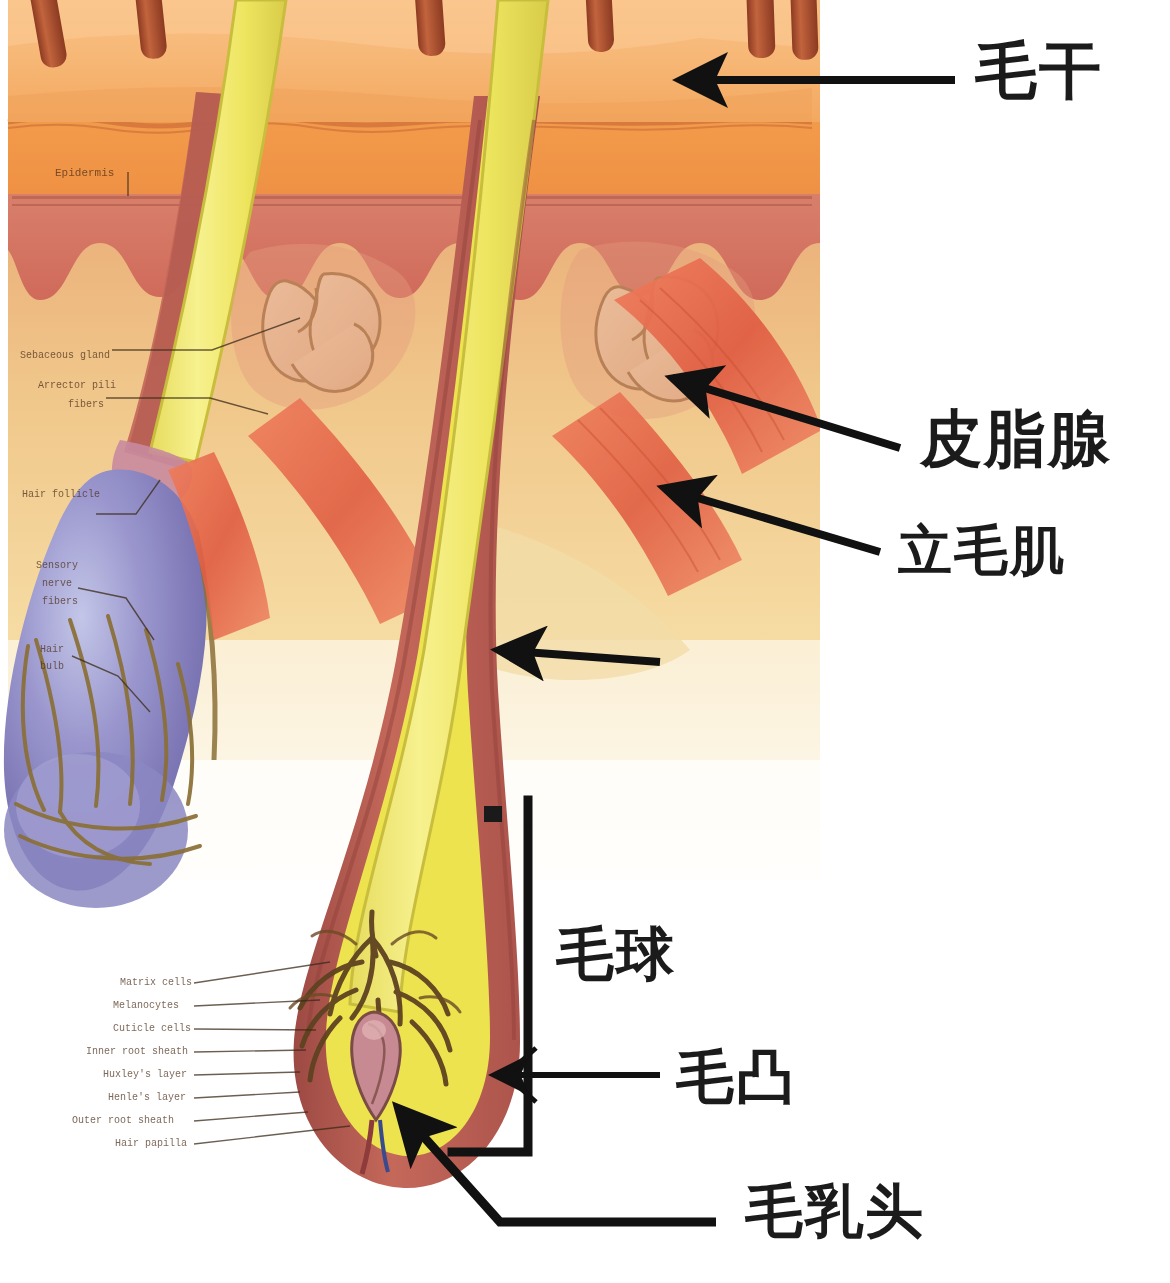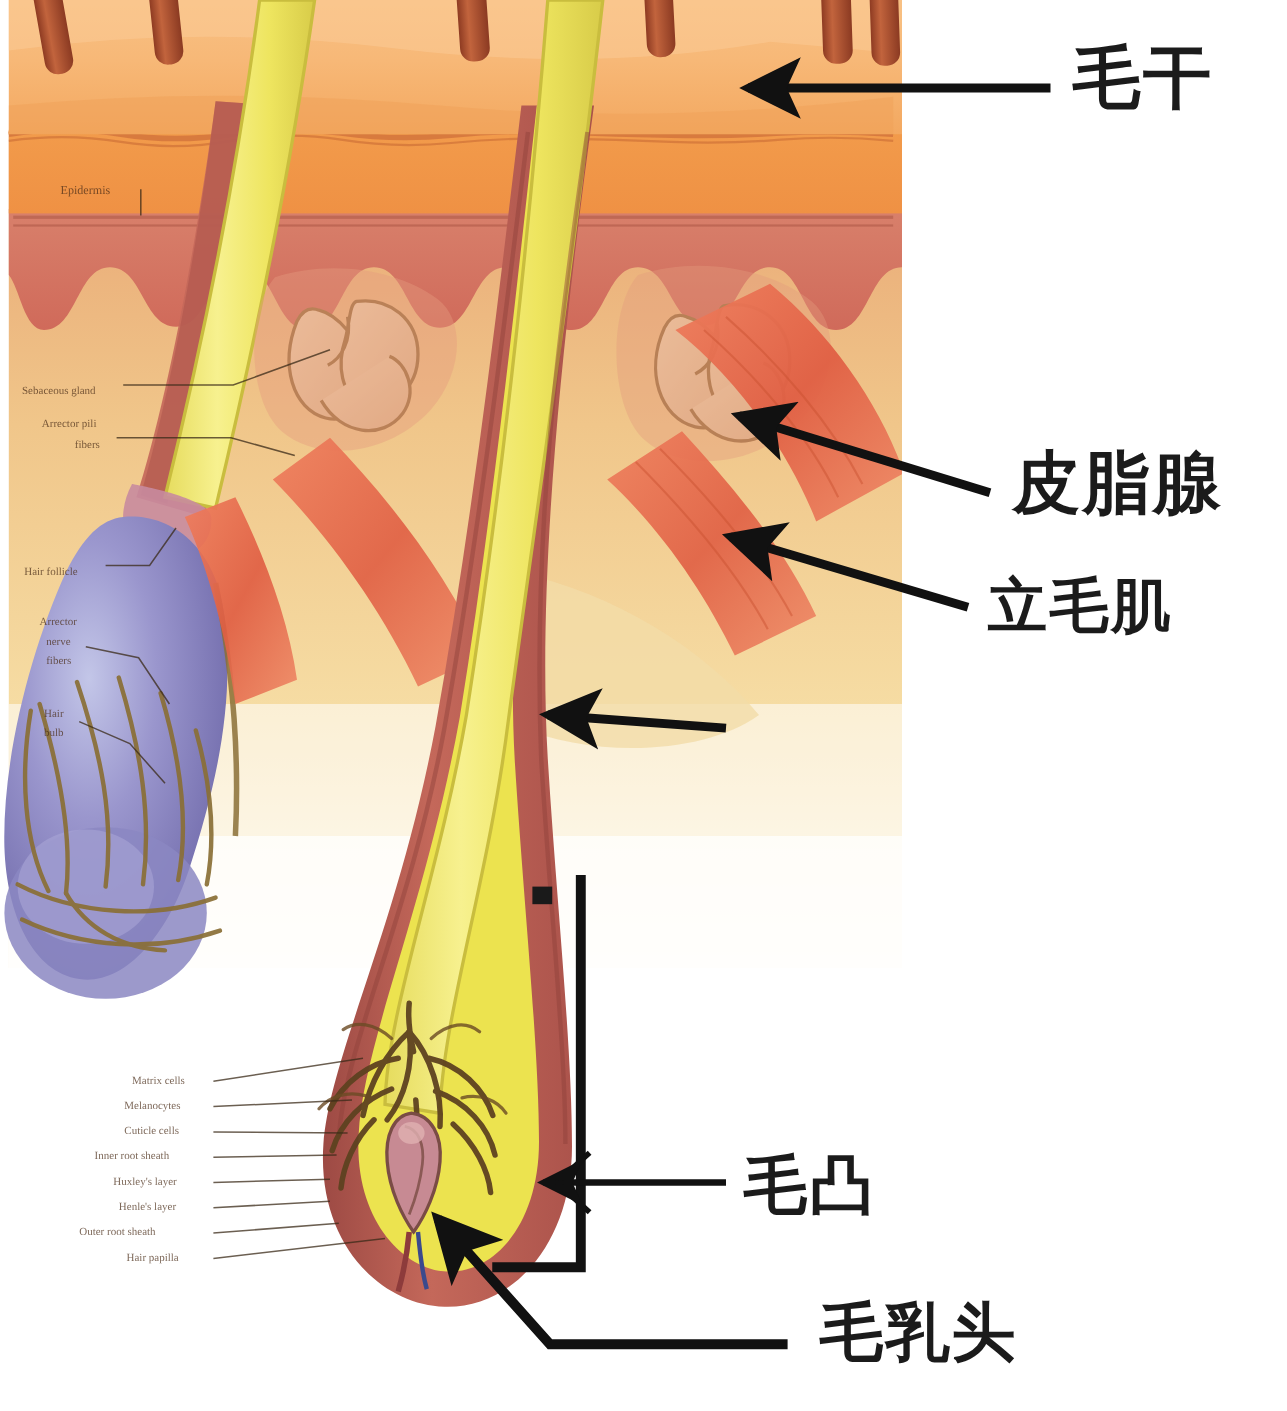--- a/index.html
+++ b/index.html
@@ -16,21 +16,21 @@
     color:#1b1b1b;
     font-family:"DejaVu Sans","Liberation Sans",sans-serif;
     font-weight:700;
     letter-spacing:2px;
     white-space:nowrap;
     line-height:1;
   }
   .anno-svg{position:absolute;left:0;top:0;width:1170px;height:1283px;pointer-events:none;}
   .tiny-label{
     position:absolute;
-    font-family:Liberation Serif, serif;
+    font-family:Liberation Mono, monospace;
     color:#4a2d18;
     white-space:nowrap;
     opacity:.72;
     line-height:1;
   }
 </style>
 </head>
 <body>
 
 <div id="stage">
@@ -319,31 +319,32 @@
     <path d="M716,1222 L500,1222 L398,1108" fill="none" stroke="#111111" stroke-width="9" marker-end="url(#ah)"></path>
   </svg>
 
   <div class="cn-label" style="left:975px;top:40px;font-size:62px;">毛干</div>
 
   <div class="cn-label" style="left:920px;top:408px;font-size:62px;">皮脂腺</div>
 
   <div class="cn-label" style="left:898px;top:524px;font-size:54px;">立毛肌</div>
 
 
+  <div class="cn-label" style="left:556px;top:925px;font-size:58px;">毛球</div>
 
   <div class="cn-label" style="left:676px;top:1048px;font-size:58px;">毛凸</div>
 
   <div class="cn-label" style="left:745px;top:1182px;font-size:58px;">毛乳头</div>
 
   <div class="tiny-label" style="left:55px;top:168px;font-size:11px;">Epidermis</div>
   <div class="tiny-label" style="left:20px;top:351px;font-size:10px;">Sebaceous gland</div>
   <div class="tiny-label" style="left:38px;top:381px;font-size:10px;">Arrector pili</div>
   <div class="tiny-label" style="left:68px;top:400px;font-size:10px;">fibers</div>
-  <div class="tiny-label" style="left:22px;top:516px;font-size:10px;">Hair follicle</div>
-  <div class="tiny-label" style="left:36px;top:561px;font-size:10px;">Arrector</div>
+  <div class="tiny-label" style="left:22px;top:490px;font-size:10px;">Hair follicle</div>
+  <div class="tiny-label" style="left:36px;top:561px;font-size:10px;">Sensory</div>
   <div class="tiny-label" style="left:42px;top:579px;font-size:10px;">nerve</div>
   <div class="tiny-label" style="left:42px;top:597px;font-size:10px;">fibers</div>
   <div class="tiny-label" style="left:40px;top:645px;font-size:10px;">Hair</div>
   <div class="tiny-label" style="left:40px;top:662px;font-size:10px;">bulb</div>
 
   <div class="tiny-label" style="left:120px;top:978px;font-size:10px;">Matrix cells</div>
   <div class="tiny-label" style="left:113px;top:1001px;font-size:10px;">Melanocytes</div>
   <div class="tiny-label" style="left:113px;top:1024px;font-size:10px;">Cuticle cells</div>
   <div class="tiny-label" style="left:86px;top:1047px;font-size:10px;">Inner root sheath</div>
   <div class="tiny-label" style="left:103px;top:1070px;font-size:10px;">Huxley's layer</div>

